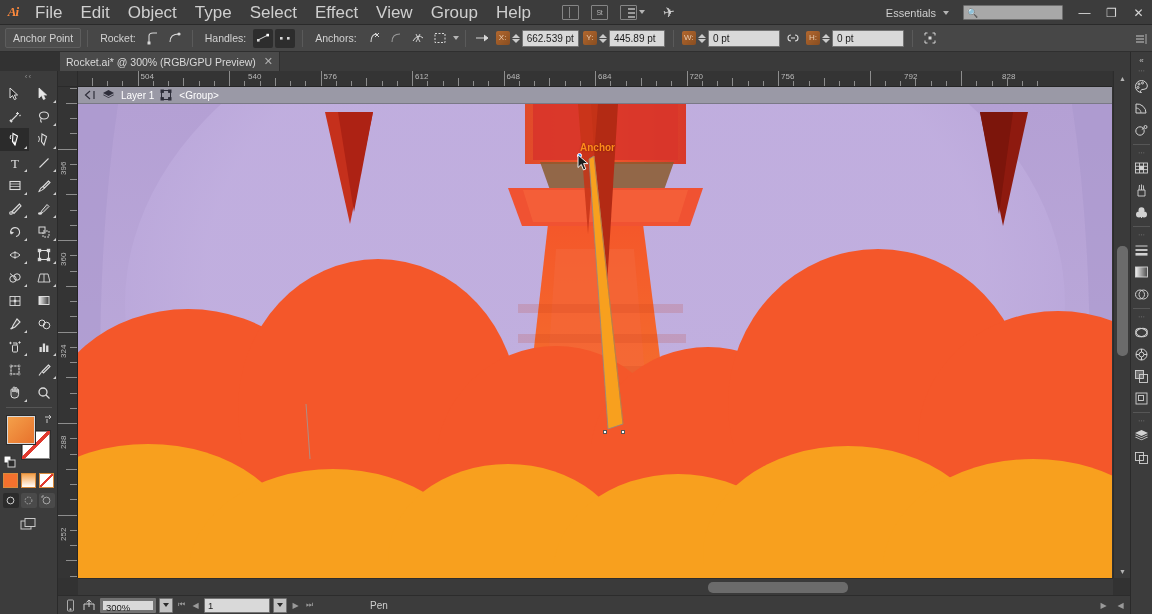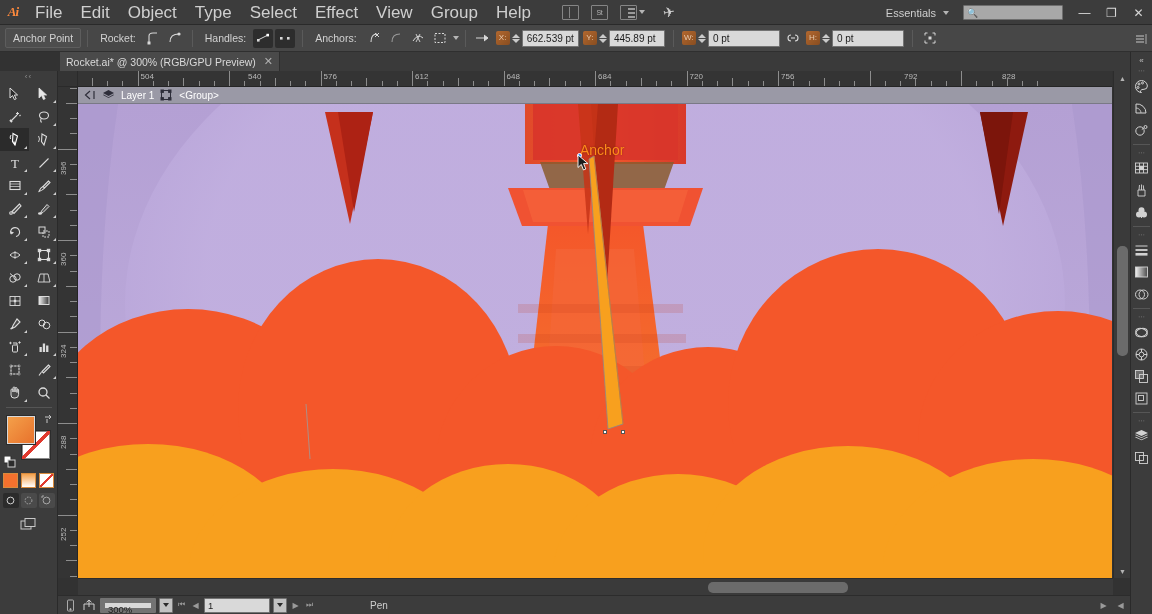--- a/index.html
+++ b/index.html
@@ -221,22 +221,22 @@
   .lb-text { font-size: 10px; color: #ffffff; }
 
   
   .canvas-wrap {
     position: absolute; left: 78px; top: 104px; right: 40px; bottom: 36px;
     overflow: hidden; background: #8e8e9b;
   }
   .artboard { position: absolute; inset: 0; }
 
   .anchor-tip {
-    position: absolute; color: #ff8c1a; font-size: 14px; white-space: nowrap;
-    text-shadow: 0 0 2px rgba(0,0,0,.35); pointer-events: none;
+    position: absolute; color: #ff8c1a; font-size: 10px; white-space: nowrap;
+    text-shadow: 0 0 2px rgba(0,0,0,.35); pointer-events: none; font-weight: bold;
   }
   .anchor-pt {
     position: absolute; width: 5px; height: 5px; background: #2f8fff;
     border: 1px solid #ffffff; border-radius: 50%;
   }
   .cursor-arrow { position: absolute; pointer-events: none; }
 
   
   .sb-v {
     position: absolute; right: 22px; top: 71px; width: 17px; bottom: 36px;
@@ -278,21 +278,21 @@
   }
 
   
   .statusbar {
     position: absolute; left: 58px; right: 22px; bottom: 0; height: 19px;
     background: #3c3c3c; display: flex; align-items: center; gap: 3px;
     padding-left: 4px; border-top: 1px solid #2c2c2c;
   }
   .st-ico { width: 16px; height: 15px; display: flex; align-items: center; justify-content: center; color: #c6c6c6; }
   .zoomfield {
-    background: #d9d9d9; border: 5px solid #737373; color: #1c1c1c;
+    background: #d9d9d9; border: 3px solid #737373; color: #1c1c1c;
     font-size: 9.5px; height: 15px; line-height: 13px; padding: 0 3px;
     width: 56px; border-radius: 1px;
   }
   .dropbtn {
     width: 14px; height: 15px; background: #c3c3c3; border: 1px solid #737373;
     display: flex; align-items: center; justify-content: center; border-radius: 1px;
   }
   .dropbtn i {
     width: 0; height: 0; border-left: 3.5px solid transparent;
     border-right: 3.5px solid transparent; border-top: 4px solid #2b2b2b;

